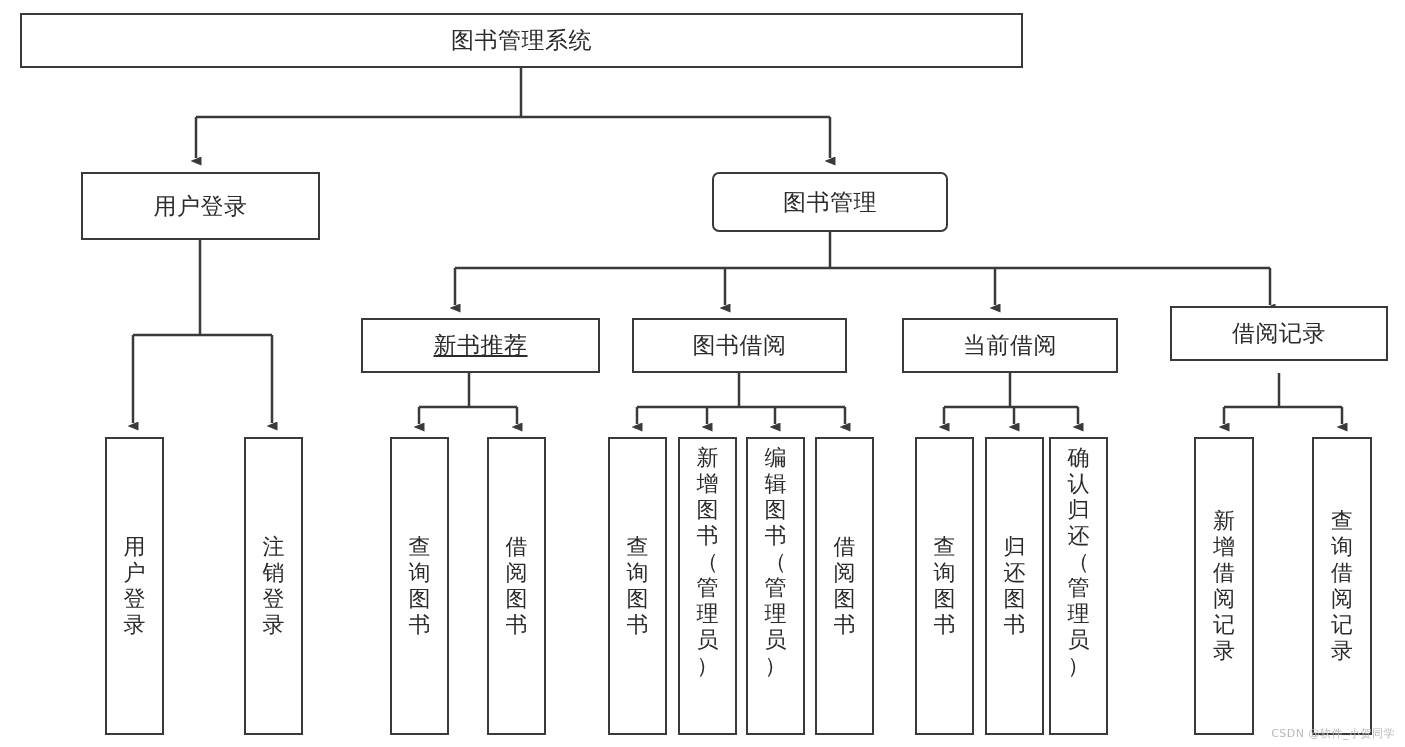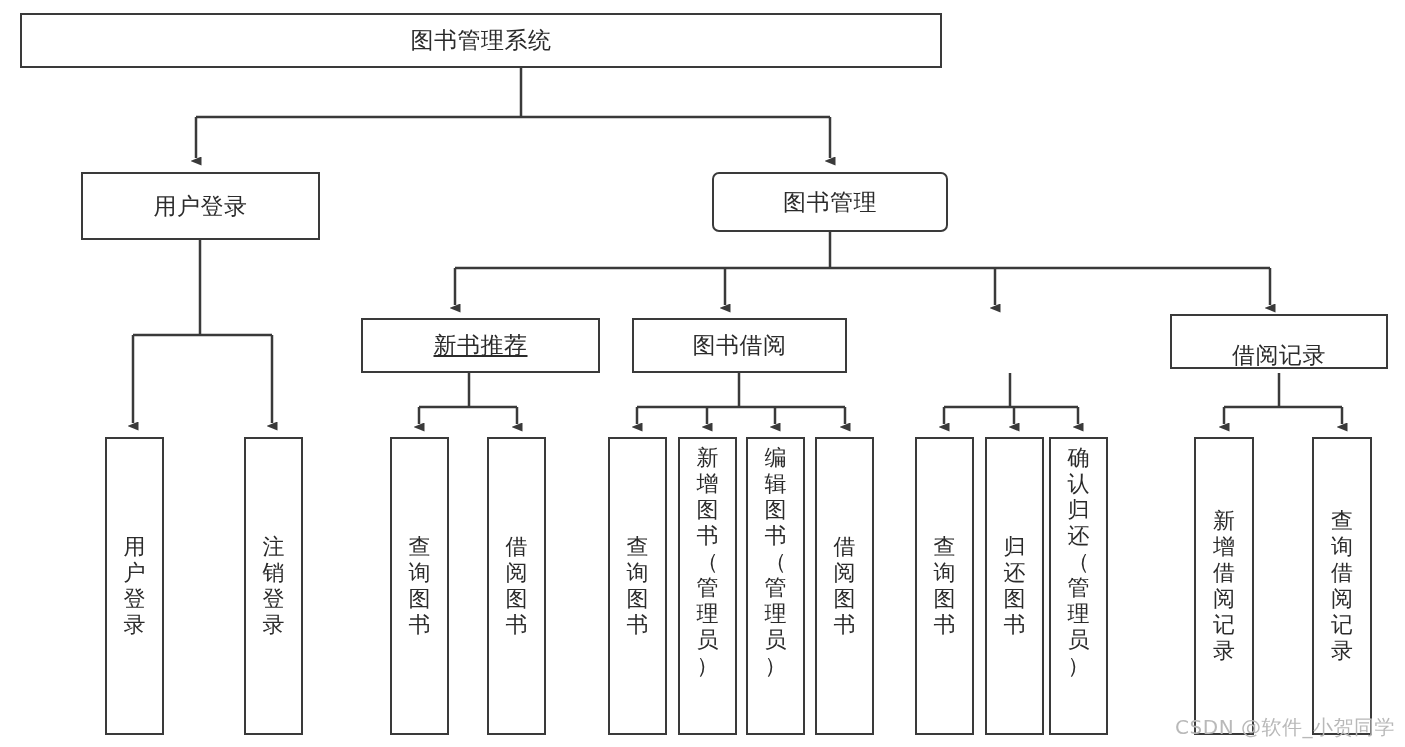--- a/index.html
+++ b/index.html
@@ -55,21 +55,21 @@
     line-height: 1.18;
     width: 100%;
   }
   .vtext span {
     display: block;
   }
   #watermark {
     position: absolute;
     right: 10px;
     bottom: 6px;
-    font-size: 20px;
+    font-size: 11px;
     color: #b9b9b9;
     letter-spacing: 0.5px;
     white-space: nowrap;
   }
 </style>
 </head>
 <body>
 
 <div id="canvas">
 
@@ -116,38 +116,41 @@
       <path d="M1014,407 L1014,424" marker-end="url(#arrow)"></path>
       <path d="M1078,407 L1078,424" marker-end="url(#arrow)"></path>
 
       <path d="M1279,373 L1279,407"></path>
       <path d="M1224,407 L1342,407"></path>
       <path d="M1224,407 L1224,424" marker-end="url(#arrow)"></path>
       <path d="M1342,407 L1342,424" marker-end="url(#arrow)"></path>
     </g>
   </svg>
 
-  <div class="node h" style="left: 20px; top: 13px; width: 922px; height: 55px; justify-content: center;">
+  <div class="node h" style="left: 20px; top: 13px; width: 1003px; height: 55px; justify-content: center;">
     <span>图书管理系统</span>
   </div>
 
   <div class="node h" style="left: 81px; top: 172px; width: 239px; height: 68px;">
     <span>用户登录</span>
   </div>
   <div class="node h" style="left: 712px; top: 172px; width: 236px; height: 60px; border-radius: 7px;">
     <span>图书管理</span>
   </div>
 
   <div class="node h" style="left: 361px; top: 318px; width: 239px; height: 55px; text-decoration: underline;">
     <span>新书推荐</span>
   </div>
   <div class="node h" style="left: 632px; top: 318px; width: 215px; height: 55px;">
     <span>图书借阅</span>
   </div>
-  <div class="node h" style="left: 1170px; top: 314px; width: 218px; height: 55px; align-items: flex-end;">
+  <div class="node h" style="left: 902px; top: 318px; width: 216px; height: 55px;">
+    <span>当前借阅</span>
+  </div>
+  <div class="node h" style="left: 1170px; top: 306px; width: 218px; height: 55px;">
     <span>借阅记录</span>
   </div>
 
   <div class="node v" style="left: 105px; top: 437px; width: 59px; height: 298px;">
       <span class="vtext">
         <span>用</span>
         <span>户</span>
         <span>登</span>
         <span>录</span>
       </span>

